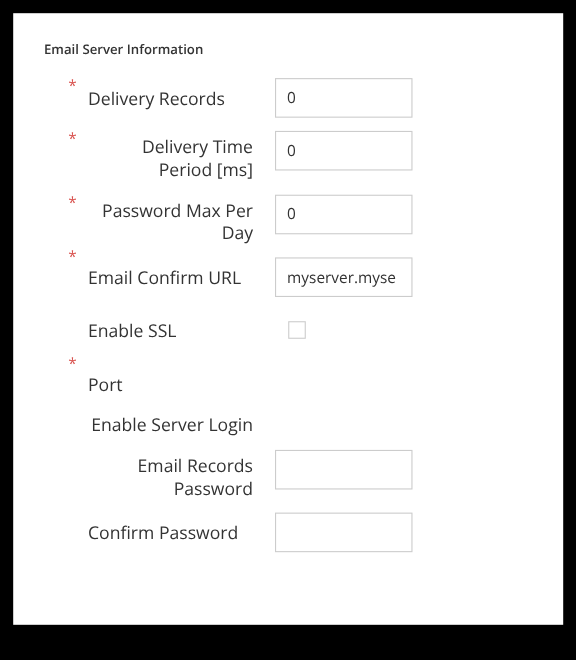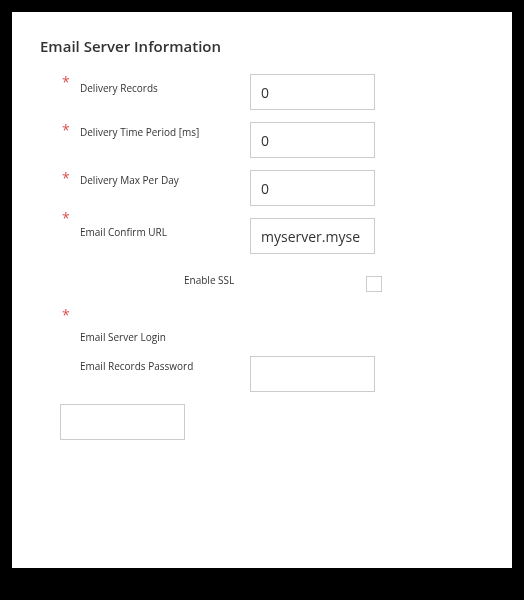--- a/index.html
+++ b/index.html
@@ -15,21 +15,21 @@
       overflow: hidden;
     }
     .panel {
       background: #fff;
       width: 500px;
       height: 556px;
       margin: 12px;
       padding: 24px 28px;
     }
     .section-title {
-      font-size: 15px;
+      font-size: 12px;
       font-weight: 600;
       color: #333;
       margin-bottom: 18px;
     }
     .form-row {
       display: flex;
       align-items: flex-start;
       margin-bottom: 12px;
       position: relative;
     }
@@ -37,21 +37,21 @@
       color: #d9534f;
       position: absolute;
       left: 22px;
       top: -2px;
       font-size: 14px;
     }
     .label-col {
       width: 190px;
       padding-left: 40px;
       padding-top: 8px;
-      font-size: 10px;
+      font-size: 16px;
       color: #333;
       line-height: 1.3;
     }
     .input-col {
       width: 130px;
       margin-left: 20px;
     }
     .text-input {
       width: 125px;
       height: 36px;
@@ -66,20 +66,21 @@
       height: 16px;
       border: 1px solid #ccc;
       background: #fff;
       margin-top: 10px;
       margin-left: 12px;
       appearance: none;
       cursor: pointer;
     }
     .row-tall .label-col {
       padding-top: 4px;
+      text-align: right;
     }
   </style>
 </head>
 <body>
 
 <div class="panel">
   <div class="section-title">Email Server Information</div>
 
   <div class="form-row">
     <span class="required">*</span>
@@ -92,55 +93,57 @@
   <div class="form-row row-tall">
     <span class="required">*</span>
     <div class="label-col">Delivery Time Period [ms]</div>
     <div class="input-col">
       <input class="text-input" type="text" value="0" style="">
     </div>
   </div>
 
   <div class="form-row row-tall">
     <span class="required">*</span>
-    <div class="label-col">Delivery Max Per Day</div>
+    <div class="label-col">Password Max Per Day</div>
     <div class="input-col">
       <input class="text-input" type="text" value="0" style="">
     </div>
   </div>
 
   <div class="form-row">
     <span class="required" style="top:-10px;">*</span>
     <div class="label-col">Email Confirm URL</div>
     <div class="input-col">
       <input class="text-input" type="text" value="myserver.myse" style="">
     </div>
   </div>
 
-  <div class="form-row" style="margin-top:1px;margin-bottom:18px;justify-content:flex-end;">
+  <div class="form-row" style="margin-top:1px;margin-bottom:18px;">
     <div class="label-col">Enable SSL</div>
     <div class="input-col">
       <input class="checkbox" type="checkbox" style="">
     </div>
   </div>
 
   <div class="form-row">
     <span class="required" style="top:-10px;">*</span>
+    <div class="label-col">Port</div>
   </div>
 
   <div class="form-row row-tall">
-    <div class="label-col">Email Server Login</div>
+    <div class="label-col">Enable Server Login</div>
   </div>
 
   <div class="form-row row-tall">
     <div class="label-col">Email Records Password</div>
     <div class="input-col">
       <input class="text-input" type="password" value="" style="">
     </div>
   </div>
 
   <div class="form-row">
+    <div class="label-col">Confirm Password</div>
     <div class="input-col">
       <input class="text-input" type="password" value="" style="">
     </div>
   </div>
 
 </div>
 
 </body></html>

